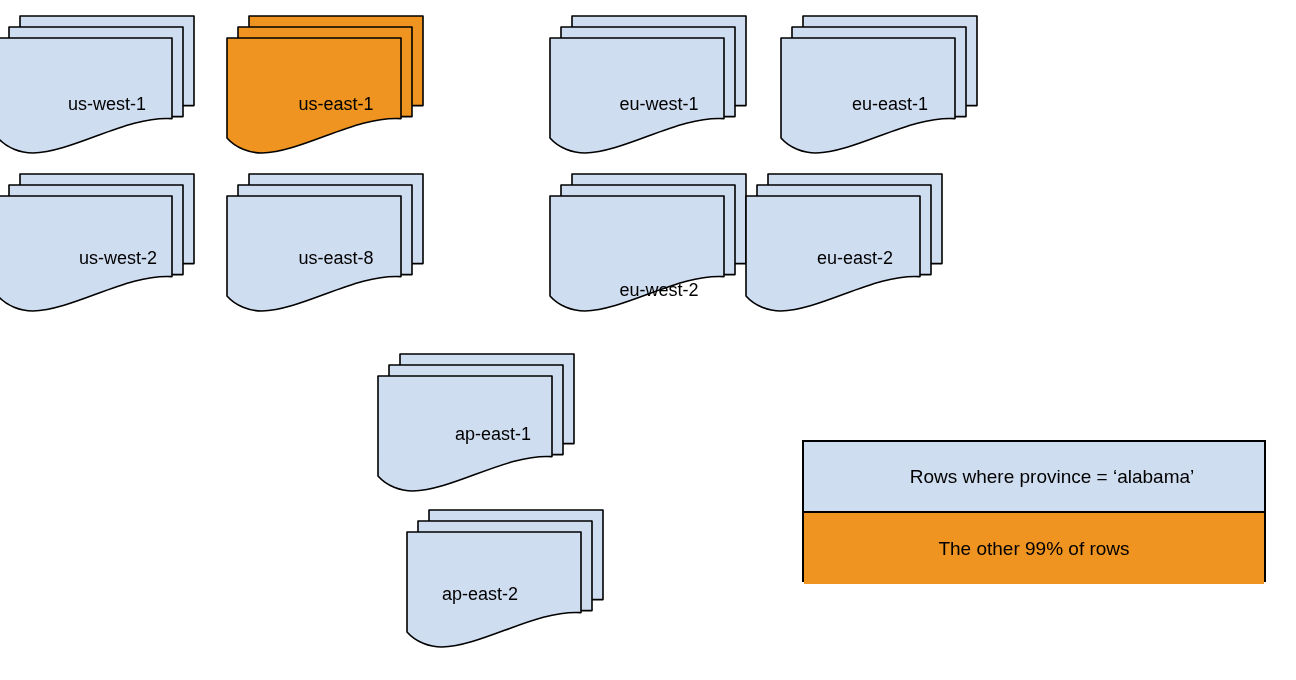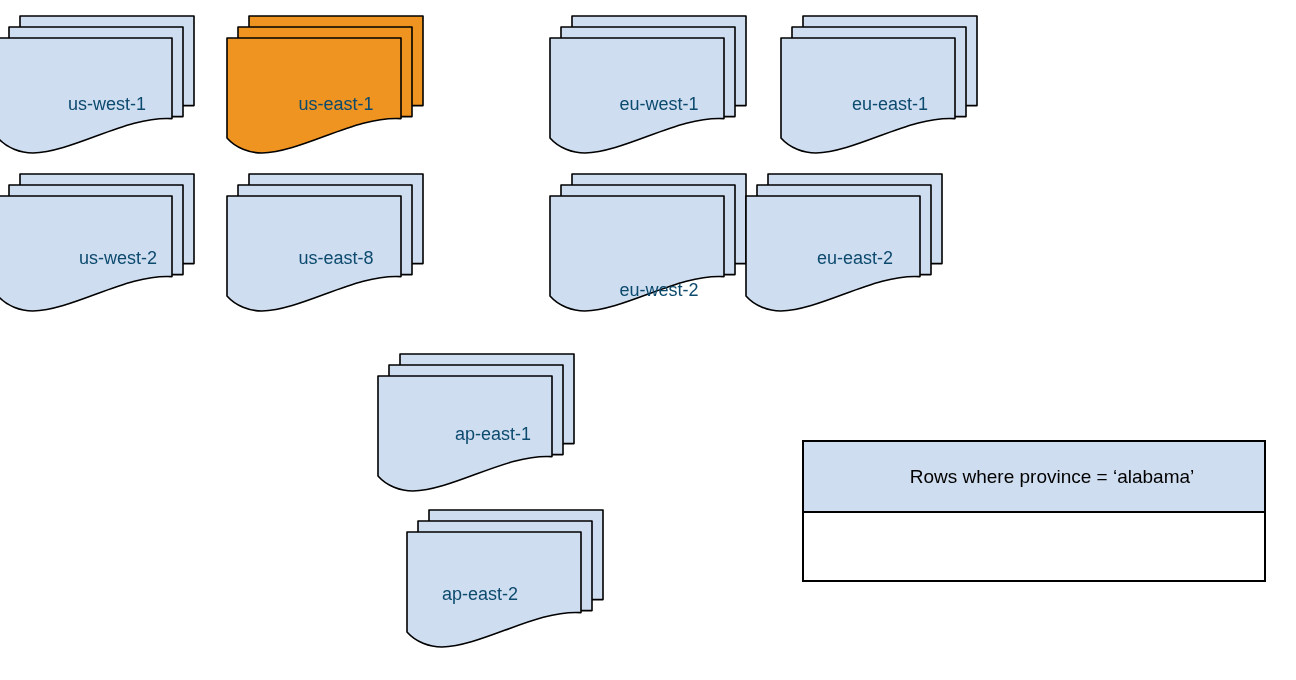--- a/index.html
+++ b/index.html
@@ -27,21 +27,21 @@
     overflow: visible;
   }
   .sheet {
     stroke: #000000;
     stroke-width: 1.6;
     stroke-linejoin: round;
   }
   .stack-label {
     position: absolute;
     font-size: 18px;
-    color: #0c4a6e;
+    color: #000000;
     white-space: nowrap;
     line-height: 1;
     pointer-events: none;
   }
   .legend {
     position: absolute;
     border: 2px solid #000000;
     box-sizing: border-box;
   }
   .legend-row {
@@ -141,15 +141,18 @@
           <path d="M 0 0 L 174 0 L 174 80.6 C 128.8 77.6 76.6 114.0 34.8 115.0 C 22.6 115.0 8.7 110.0 0 100.0 Z" transform="translate(0,22)" class="sheet" fill="#cfddf0"></path>
         </svg>
         <div class="stack-label" style="left: 115px; top: 84px; transform: translate(-50%, -50%);">ap-east-2</div>
       </div>
     </div>
   <div id="legend-layer">
       <div class="legend" style="left: 802px; top: 440px; width: 464px; height: 142px;">
         <div class="legend-row top" style="height: 71px; background: rgb(207, 221, 240);">
           <span>Rows where province = ‘alabama’</span>
         </div>
+        <div class="legend-row" style="height: 71px; background: rgb(239, 148, 33);">
+          <span>The other 99% of rows</span>
+        </div>
       </div>
     </div>
 </div>
 
 </body></html>

